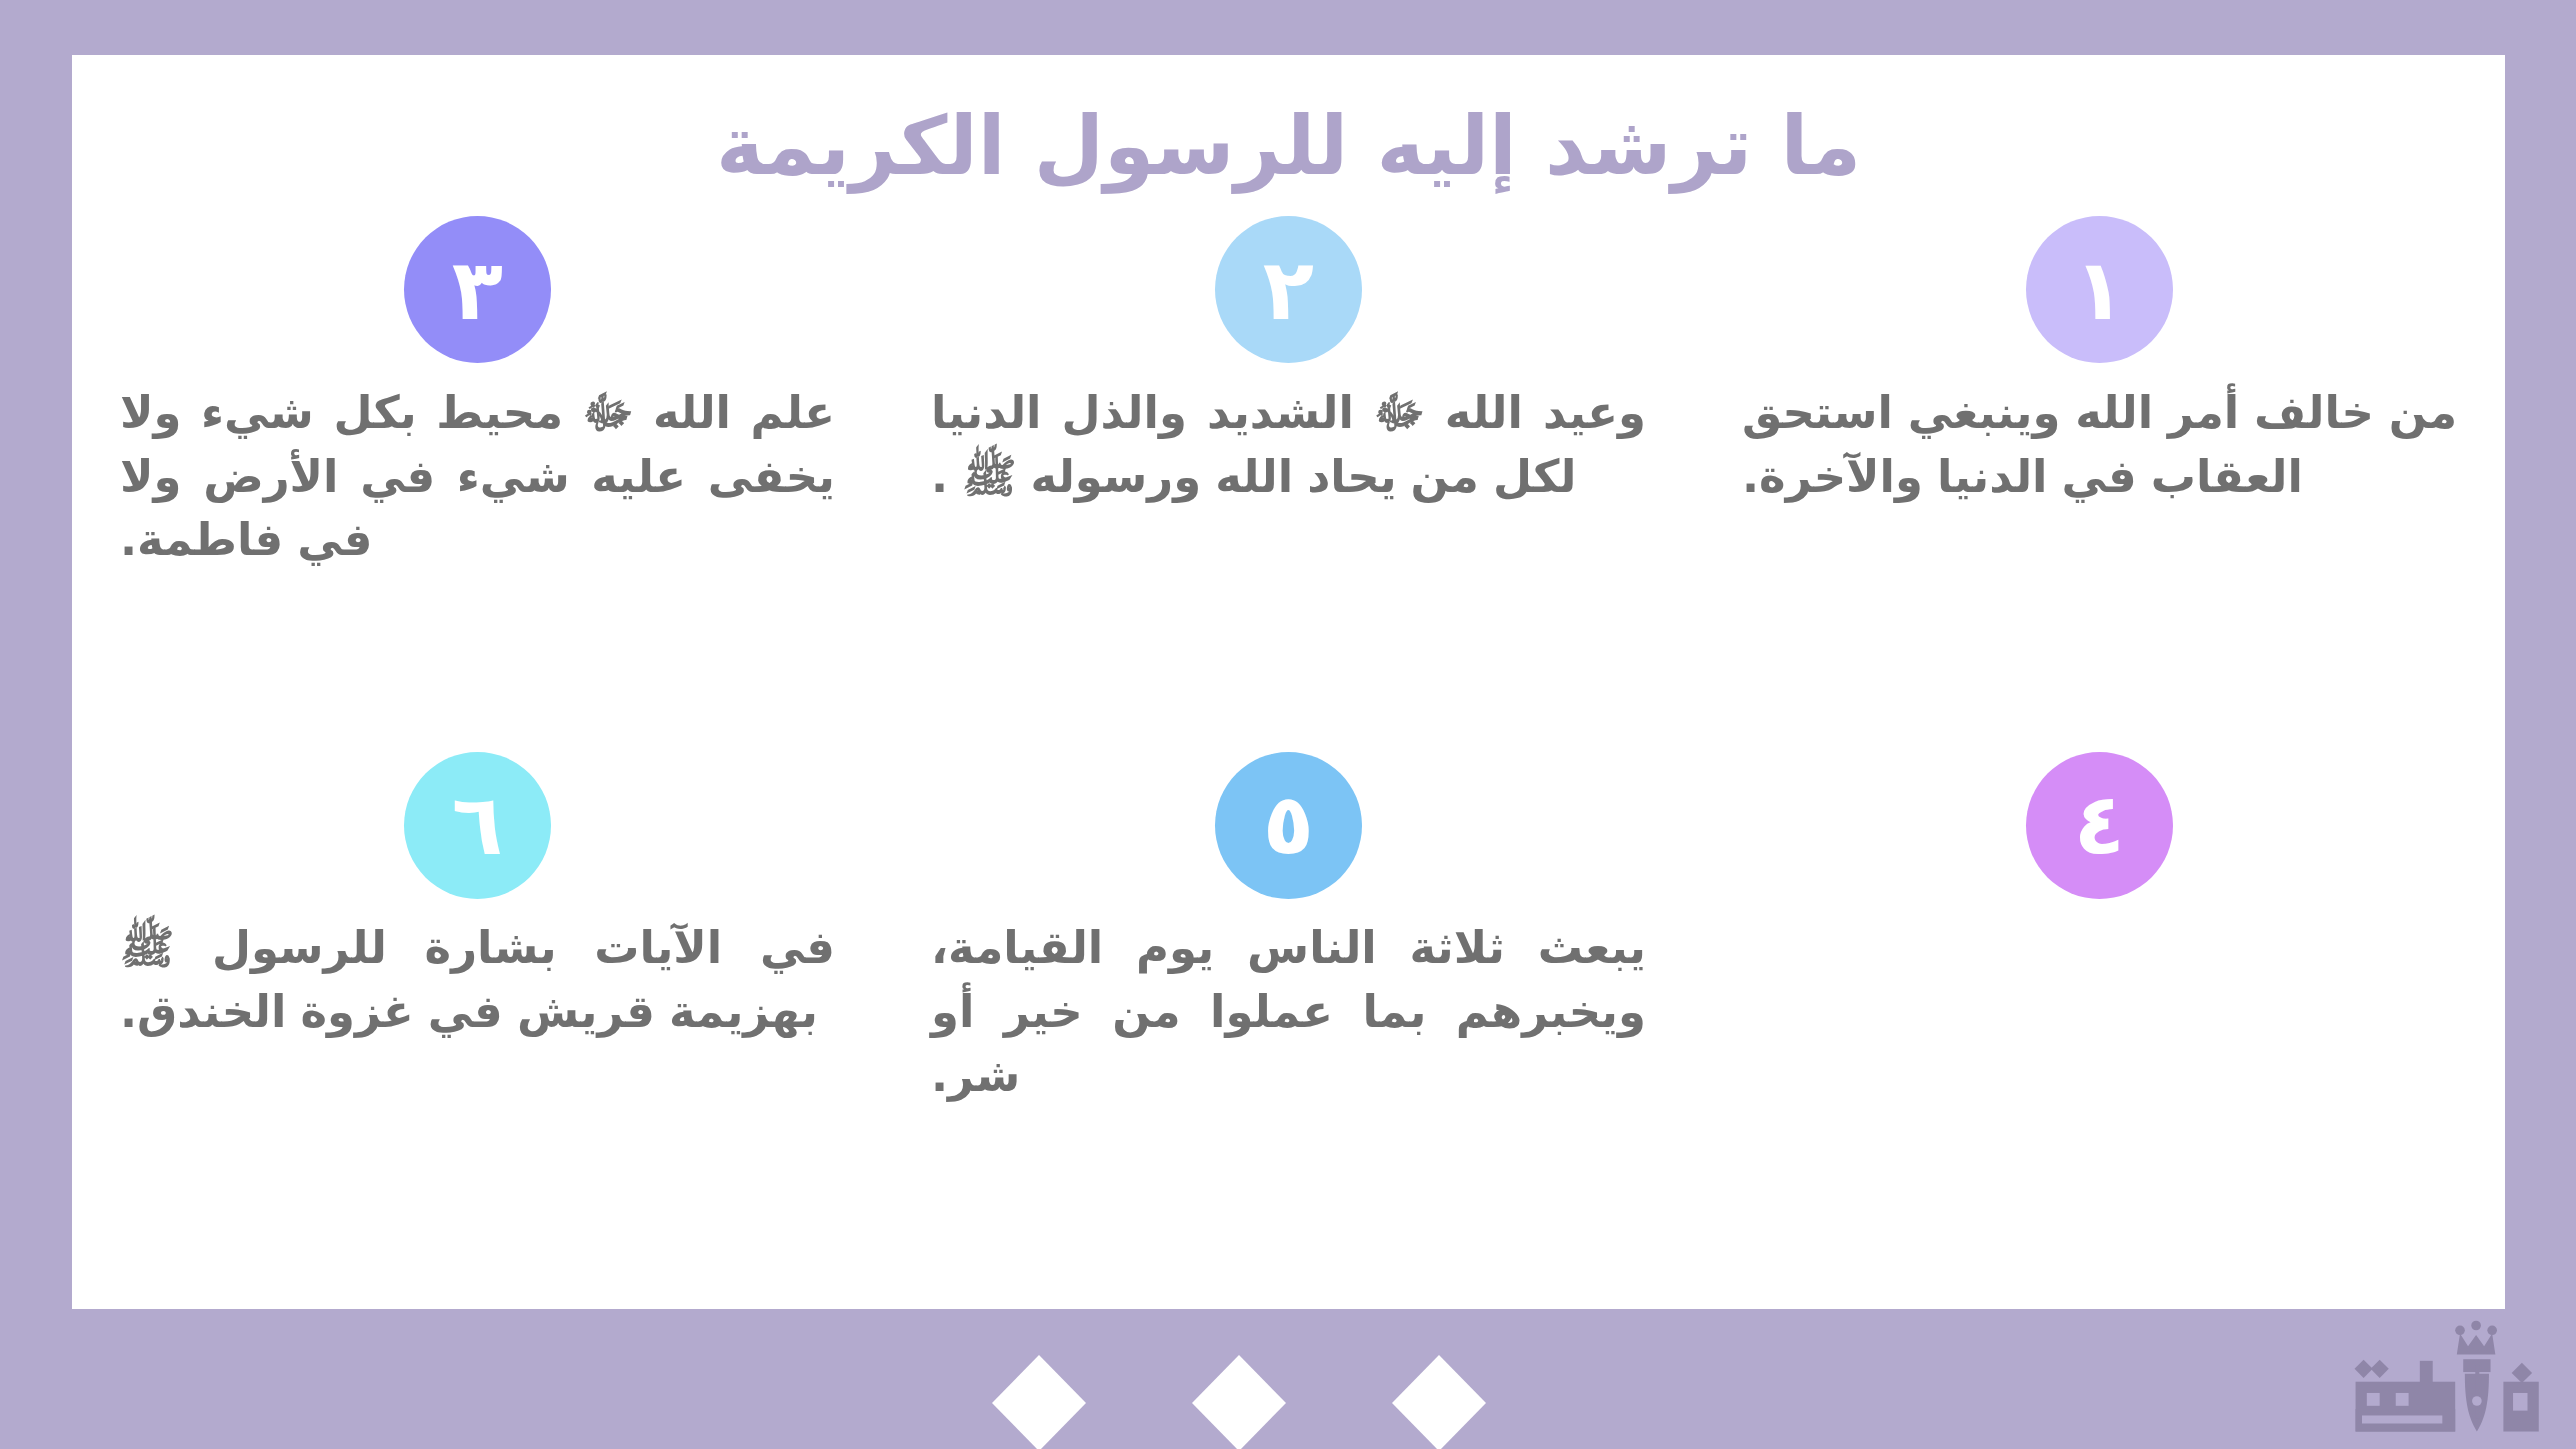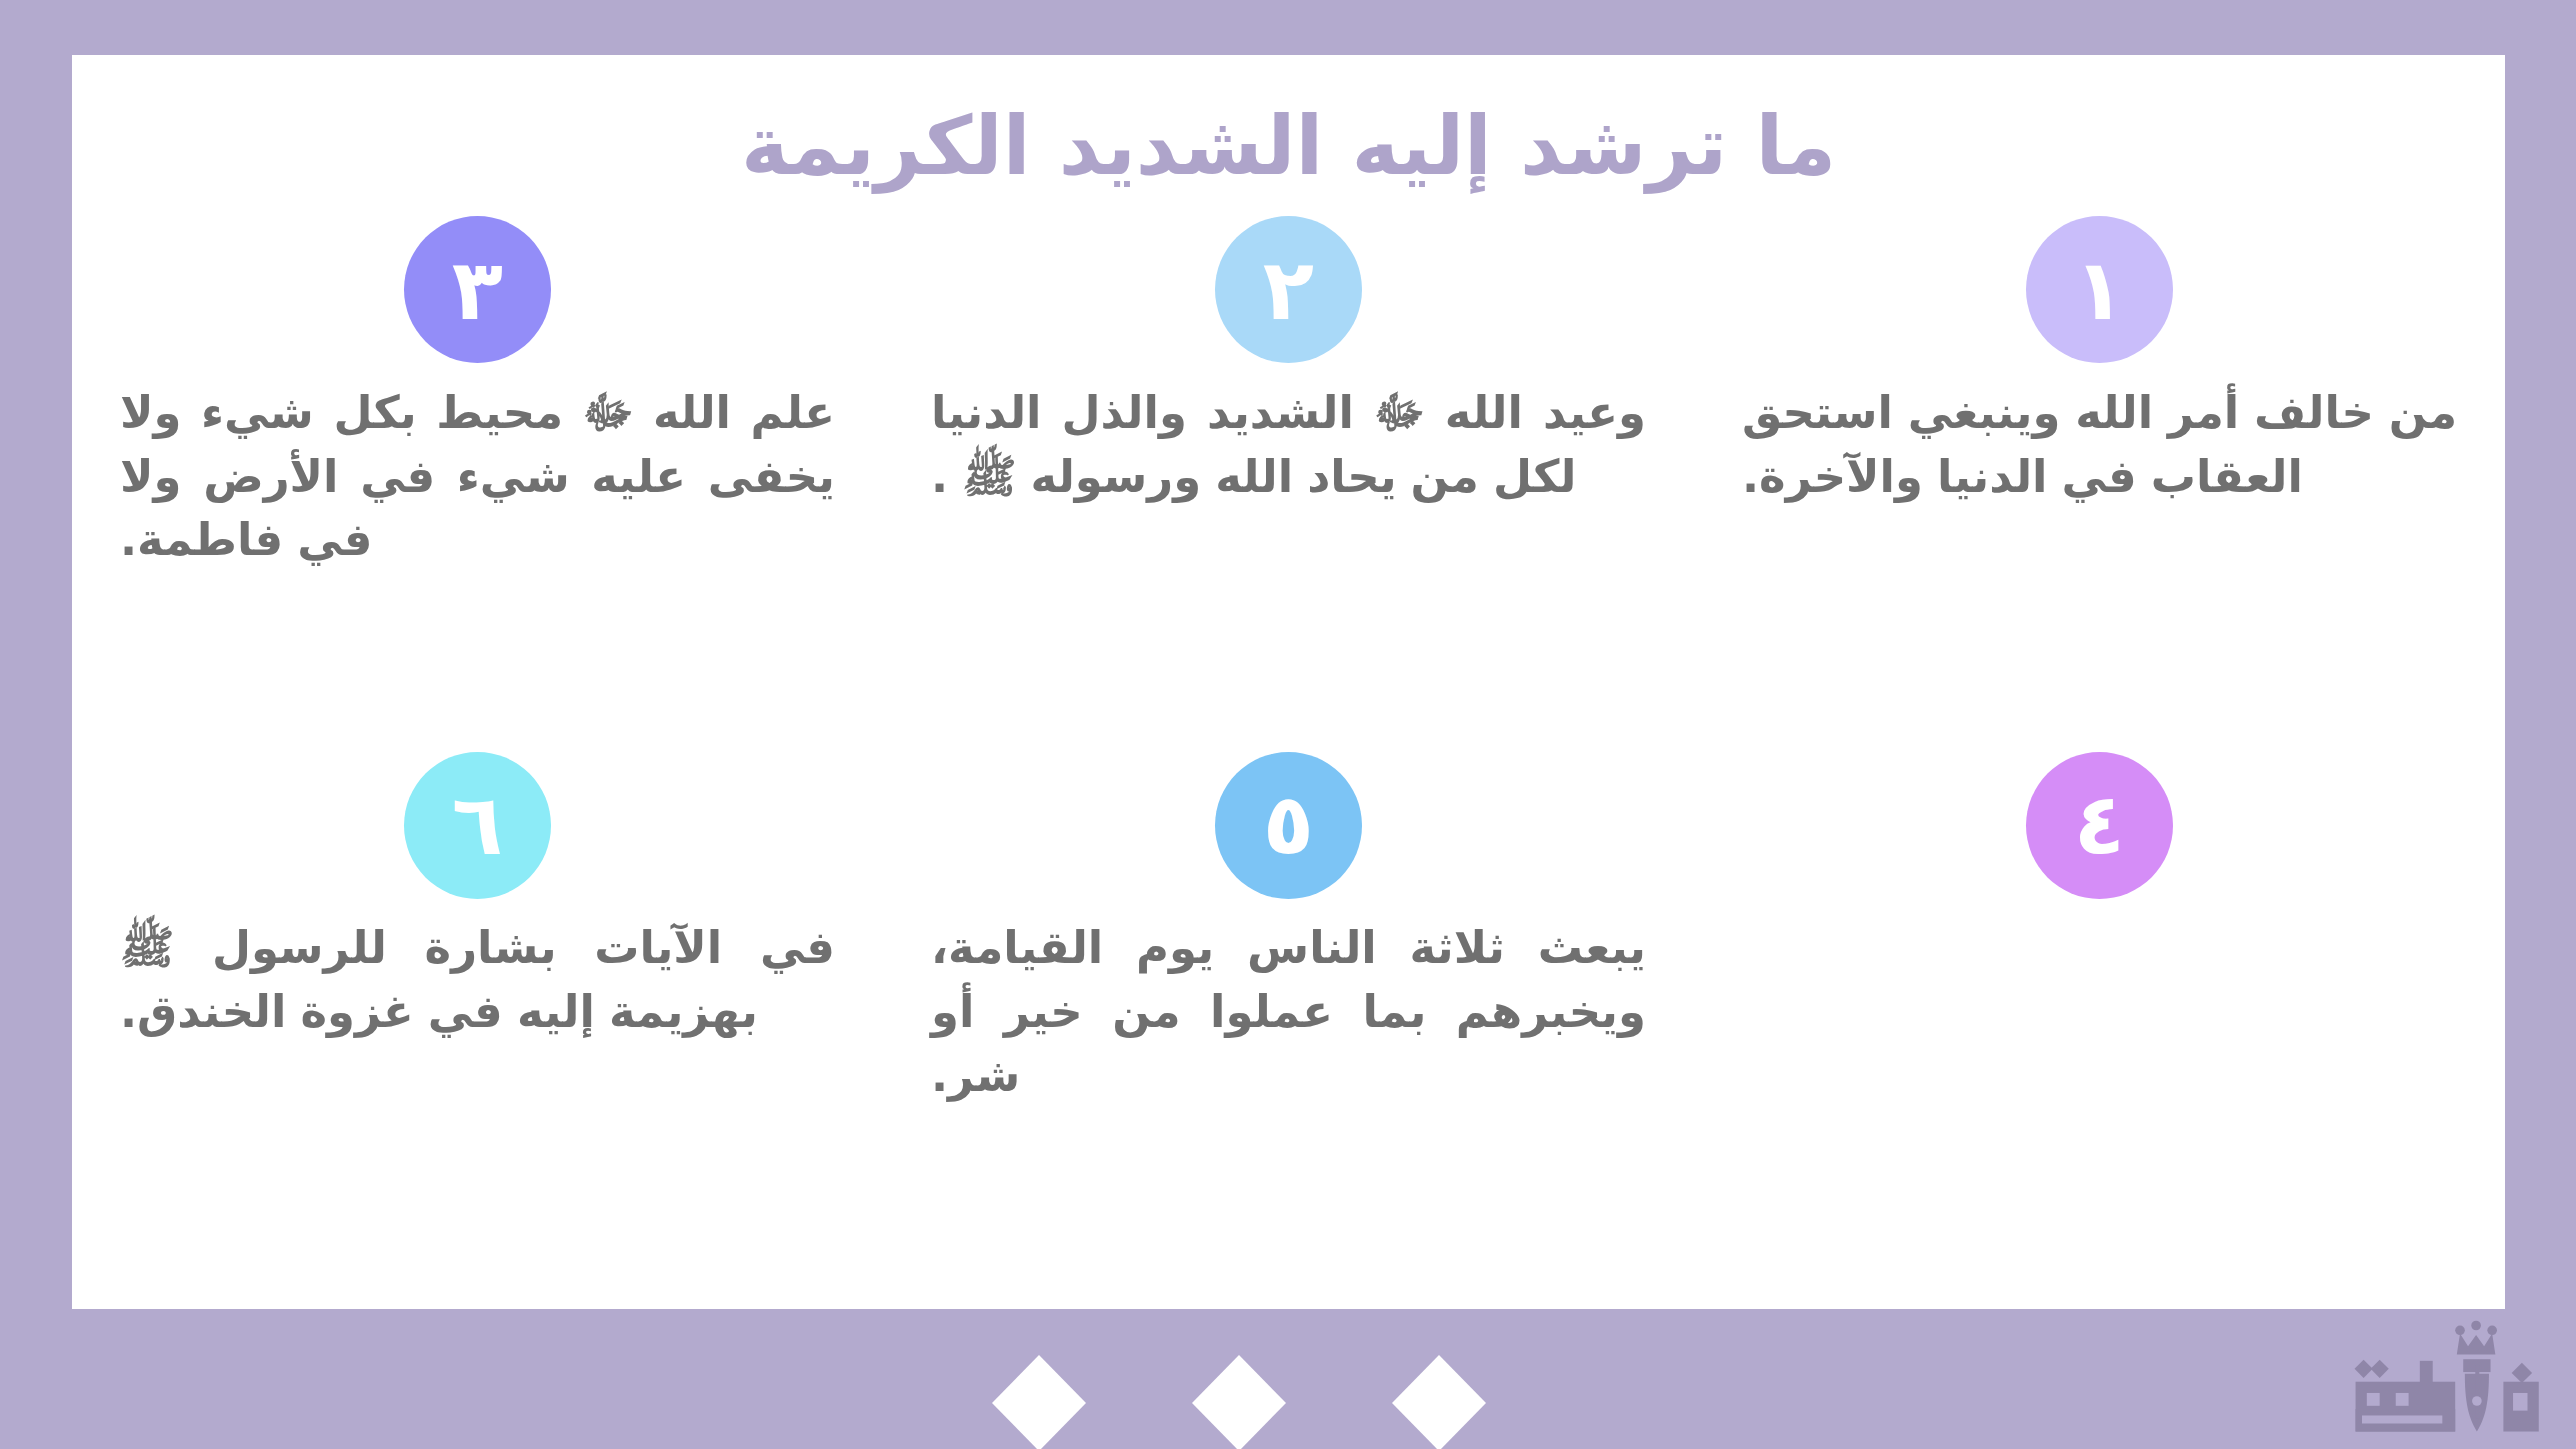--- a/index.html
+++ b/index.html
@@ -161,21 +161,21 @@
     white-space: nowrap;
   }
 </style>
 </head>
 <body>
 
 <div class="slide">
 
   <div class="card">
 
-    <div class="title">ما ترشد إليه الشديد الكريمة</div>
+    <div class="title">ما ترشد إليه للرسول الكريمة</div>
 
     <div class="grid">
 
       <div class="item">
         <div class="badge" style="background:#C9BDFA;">
           <span class="badge-num">١</span>
         </div>
         <div class="item-text">من خالف أمر الله وينبغي استحق العقاب في الدنيا والآخرة.</div>
       </div>
 
@@ -203,21 +203,21 @@
         <div class="badge" style="background:#7CC4F5;">
           <span class="badge-num">٥</span>
         </div>
         <div class="item-text">يبعث ثلاثة الناس يوم القيامة، ويخبرهم بما عملوا من خير أو شر.</div>
       </div>
 
       <div class="item">
         <div class="badge" style="background:#8CEBF7;">
           <span class="badge-num">٦</span>
         </div>
-        <div class="item-text">في الآيات بشارة للرسول ﷺ بهزيمة إليه في غزوة الخندق.</div>
+        <div class="item-text">في الآيات بشارة للرسول ﷺ بهزيمة قريش في غزوة الخندق.</div>
       </div>
 
     </div>
   </div>
 
   <div class="footer">
 
     <div class="diamonds">
       <div class="diamond-wrap">
         <div class="diamond-shape"></div>

